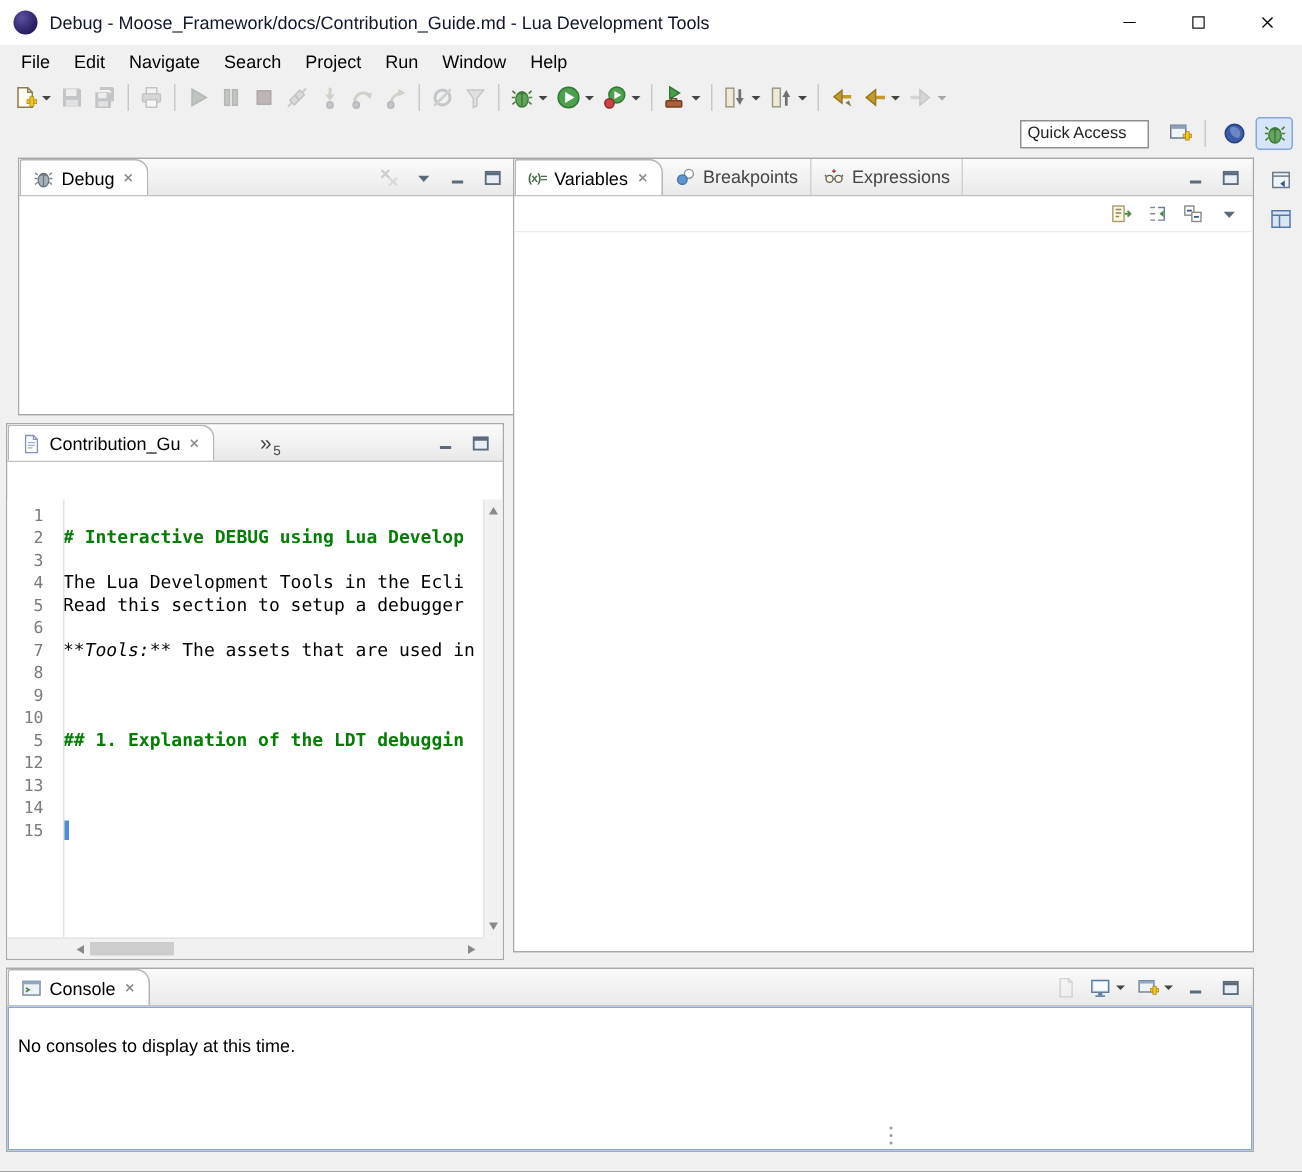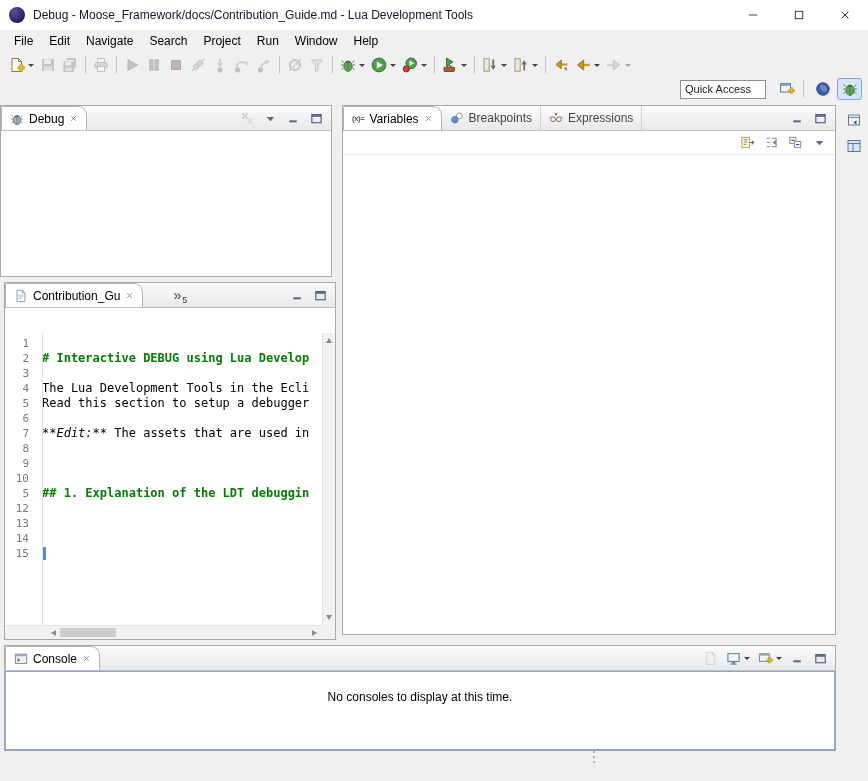--- a/index.html
+++ b/index.html
@@ -60,24 +60,24 @@
   .tab-close svg { width:9px; height:9px; }
   .tab-icon-text { font-size:8px; font-weight:bold; color:#4a6a4a; letter-spacing:-0.5px; }
   .view-content { position:absolute; left:0; right:0; top:25px; bottom:0; background:#fff; }
   .view-toolbar { margin-left:auto; display:flex; align-items:center; padding-right:4px; gap:2px; }
   .view-toolbar .tb-btn { height:20px; min-width:20px; }
   .view-toolbar .tb-btn .icon svg { width:15px; height:15px; }
   .chevron { display:flex; align-items:flex-end; padding:2px 4px 4px 4px; margin-left:26px;
              color:#444; font-size:14px; }
   .chev-count { font-size:9px; margin-left:1px; margin-bottom:-2px; }
 
-  #debug-view   { left:0;   top:105px; width:332px; height:172px; }
+  #debug-view   { left:12px;   top:105px; width:332px; height:172px; }
   #editor-view  { left:4px;   top:282px; width:332px; height:358px; }
   #right-view   { left:342px; top:105px; width:494px; height:530px; }
-  #console-view { left:4px;   top:645px; width:832px; height:106px;text-align:center; }
+  #console-view { left:4px;   top:645px; width:832px; height:123px; }
 
   
   .ed-lines { position:absolute; left:0; top:25px; right:13px; bottom:14px;
               padding-top:3px; overflow:hidden; background:#fff; }
   .gutter-line { position:absolute; left:37px; top:25px; bottom:14px; width:1px; background:#e2e2e2; }
   .ed-line { display:flex; height:15px; font-family:"DejaVu Sans Mono","Liberation Mono",monospace;
              font-size:12px; line-height:15px; white-space:pre; }
   .ed-line .ln { width:31px; flex:none; text-align:right; padding-right:7px; color:#7b7b7b;
                  font-size:11px; }
   .ed-line .code { padding-left:6px; color:#000; overflow:hidden; }
@@ -498,21 +498,21 @@
         </div>
     </div>
     <div class="view-content">
       <div class="ed-lines" id="editor-lines">
           <div class="ed-line"><span class="ln">1</span><span class="code"></span></div>
           <div class="ed-line"><span class="ln">2</span><span class="code heading"># Interactive DEBUG using Lua Develop</span></div>
           <div class="ed-line"><span class="ln">3</span><span class="code"></span></div>
           <div class="ed-line"><span class="ln">4</span><span class="code">The Lua Development Tools in the Ecli</span></div>
           <div class="ed-line"><span class="ln">5</span><span class="code">Read this section to setup a debugger</span></div>
           <div class="ed-line"><span class="ln">6</span><span class="code"></span></div>
-          <div class="ed-line"><span class="ln">7</span><span class="code"><span class="em">**Edit:**</span><span> The assets that are used in</span></span></div>
+          <div class="ed-line"><span class="ln">7</span><span class="code"><span class="em">**Tools:**</span><span> The assets that are used in</span></span></div>
           <div class="ed-line"><span class="ln">8</span></div>
           <div class="ed-line"><span class="ln">9</span><span class="code"></span></div>
           <div class="ed-line"><span class="ln">10</span><span class="code"></span></div>
           <div class="ed-line"><span class="ln">5</span><span class="code heading">## 1. Explanation of the LDT debuggin</span></div>
           <div class="ed-line"><span class="ln">12</span><span class="code"></span></div>
           <div class="ed-line"><span class="ln">13</span></div>
           <div class="ed-line"><span class="ln">14</span><span class="code"></span></div>
           <div class="ed-line"><span class="ln">15</span><span class="code"><span class="caret"></span></span></div>
         </div>
       <div class="gutter-line"></div>

